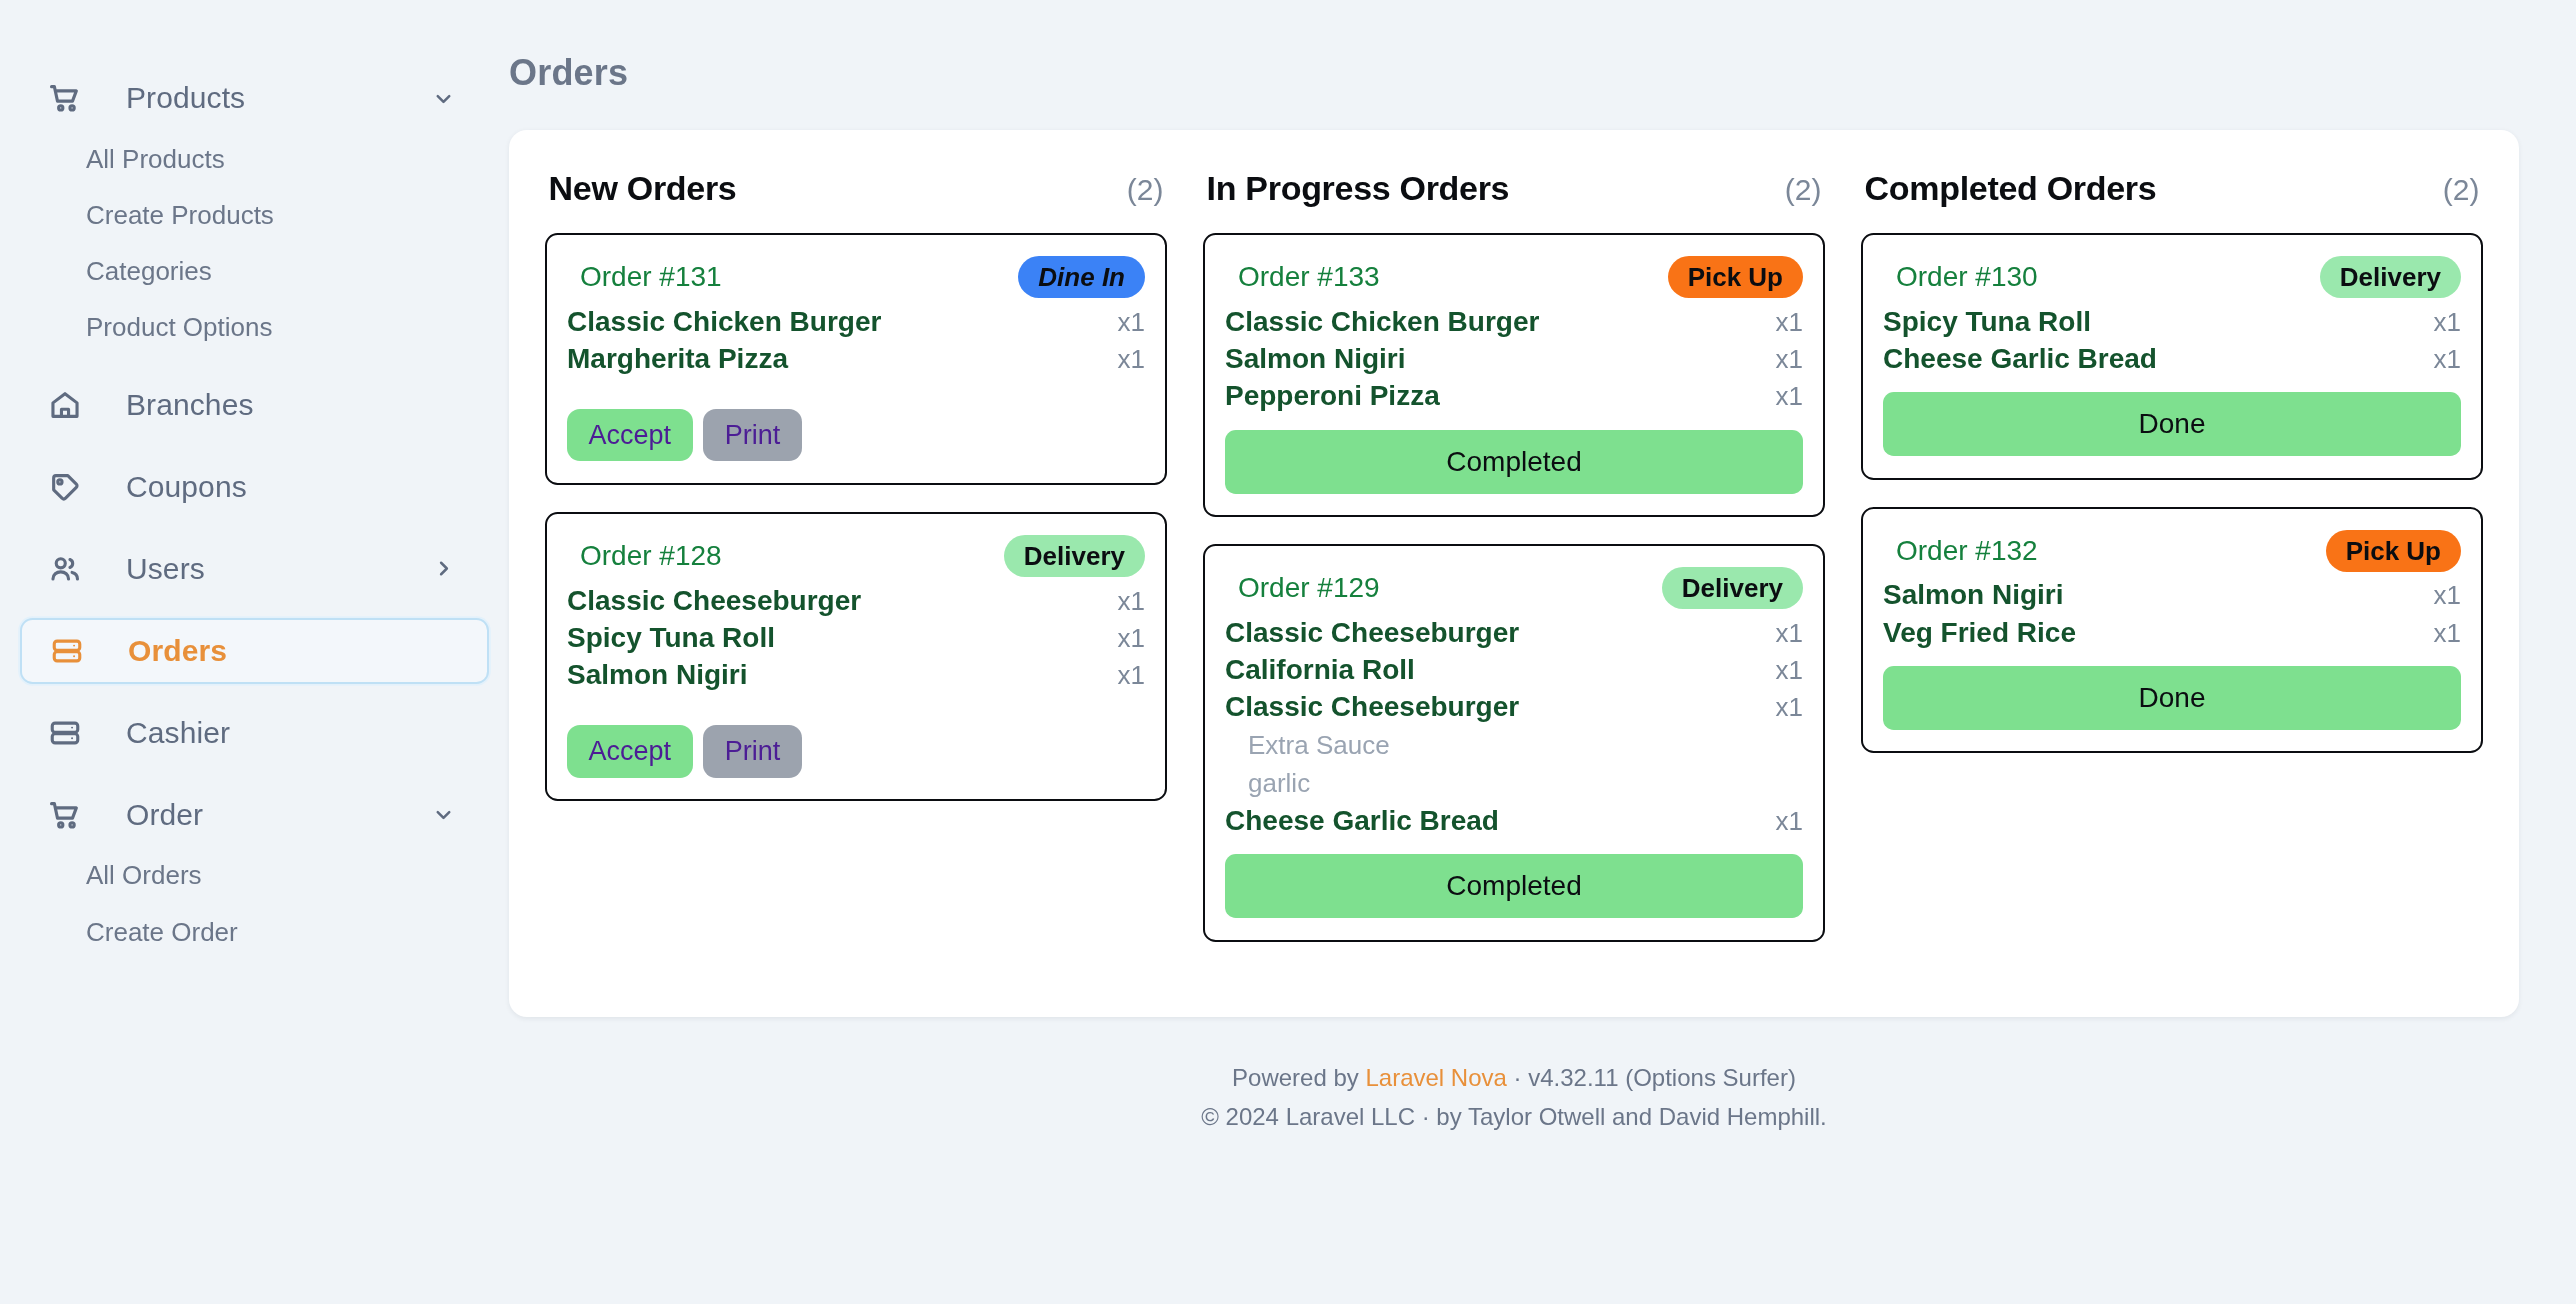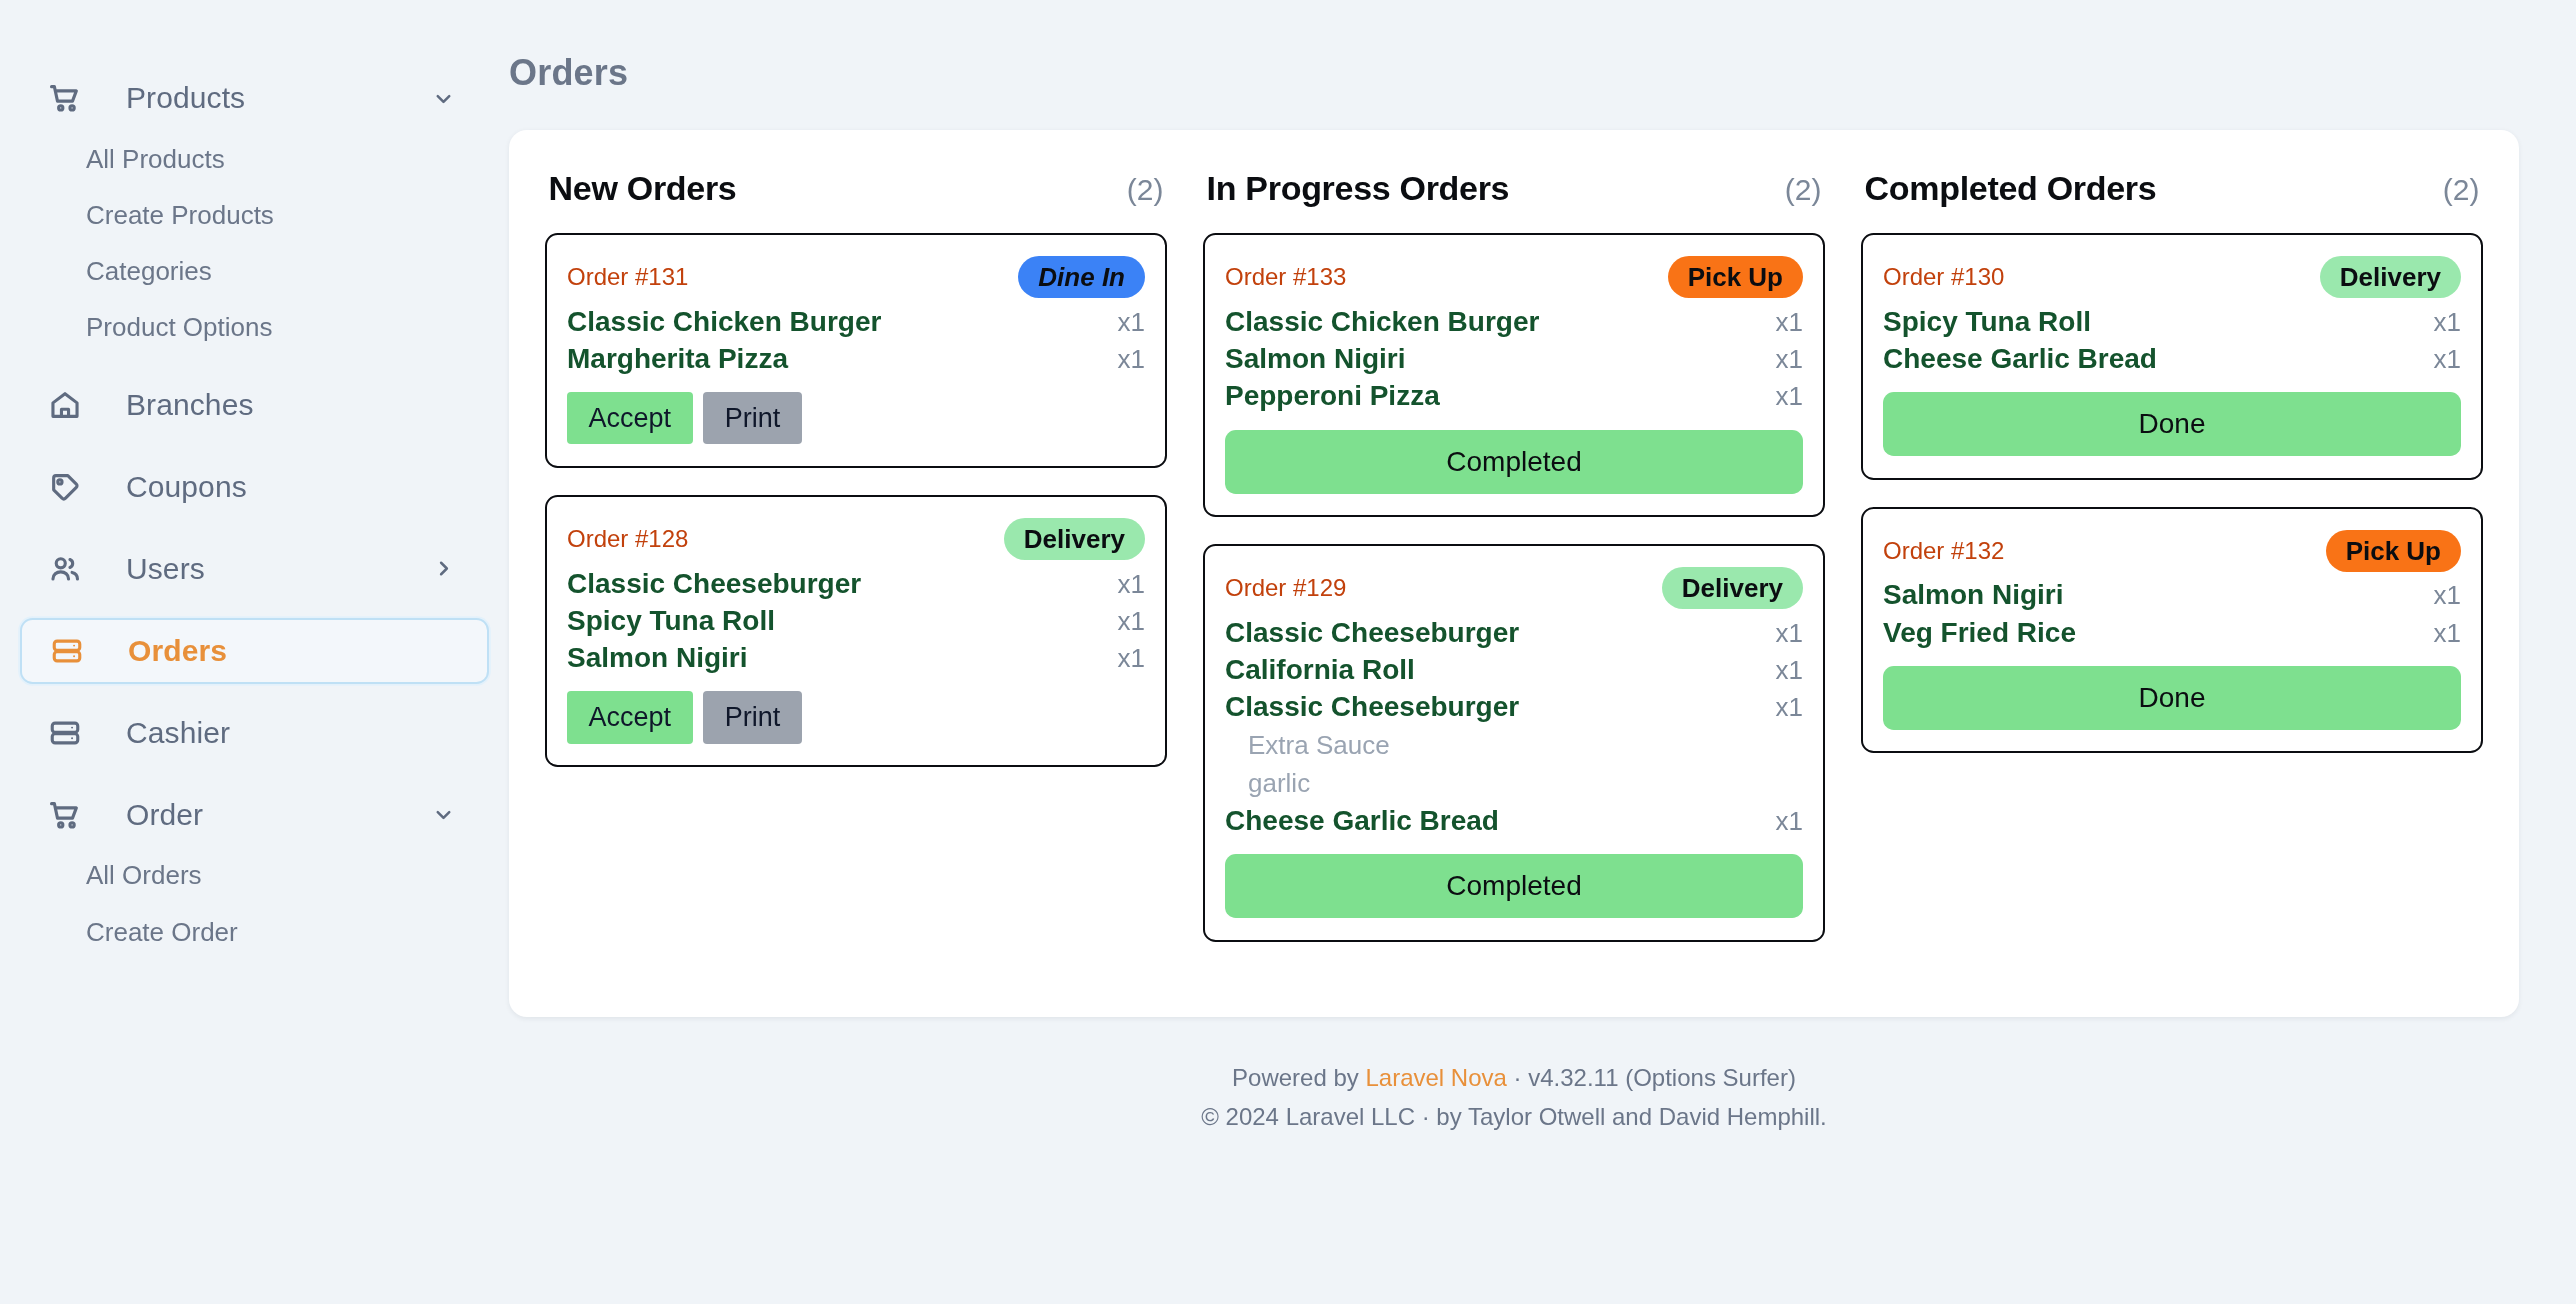--- a/index.html
+++ b/index.html
@@ -121,22 +121,23 @@
     background: #fff;
   }
 
   .card-head {
     display: flex;
     align-items: center;
     justify-content: space-between;
     min-height: 52px;
   }
   .order-id {
-    font-size: 24px;
-    color: #c2410c;
+    font-size: 28px;
+    color: #15803d;
+    margin-left: 13px;
   }
   .badge {
     font-size: 26px;
     font-weight: bold;
     color: #0b0d11;
     border-radius: 896px;
     padding: 8px 20px;
     line-height: 1;
     white-space: nowrap;
   }
@@ -161,27 +162,28 @@
   }
   .item-option {
     font-size: 26px;
     color: #9aa4b2;
     padding: 3.6px 0 3.6px 23px;
   }
 
   .btn-row { display: flex; gap: 10.8px; margin-top: 14.4px; }
   .btn {
     border: none;
-    border-radius: 4px;
+    border-radius: 13px;
     font-size: 27px;
     font-family: "Liberation Sans", sans-serif;
-    color: #0f172a;
+    color: #4c1d95;
     padding: 12.6px 21.5px;
     cursor: pointer;
     line-height: 1;
+    margin-top: 17px;
   }
   .btn.accept { background: #7ee08f; }
   .btn.print  { background: #9ca3ae; }
 
   .btn-wide {
     display: block;
     width: 100%;
     border: none;
     border-radius: 10.8px;
     background: #7ee08f;

